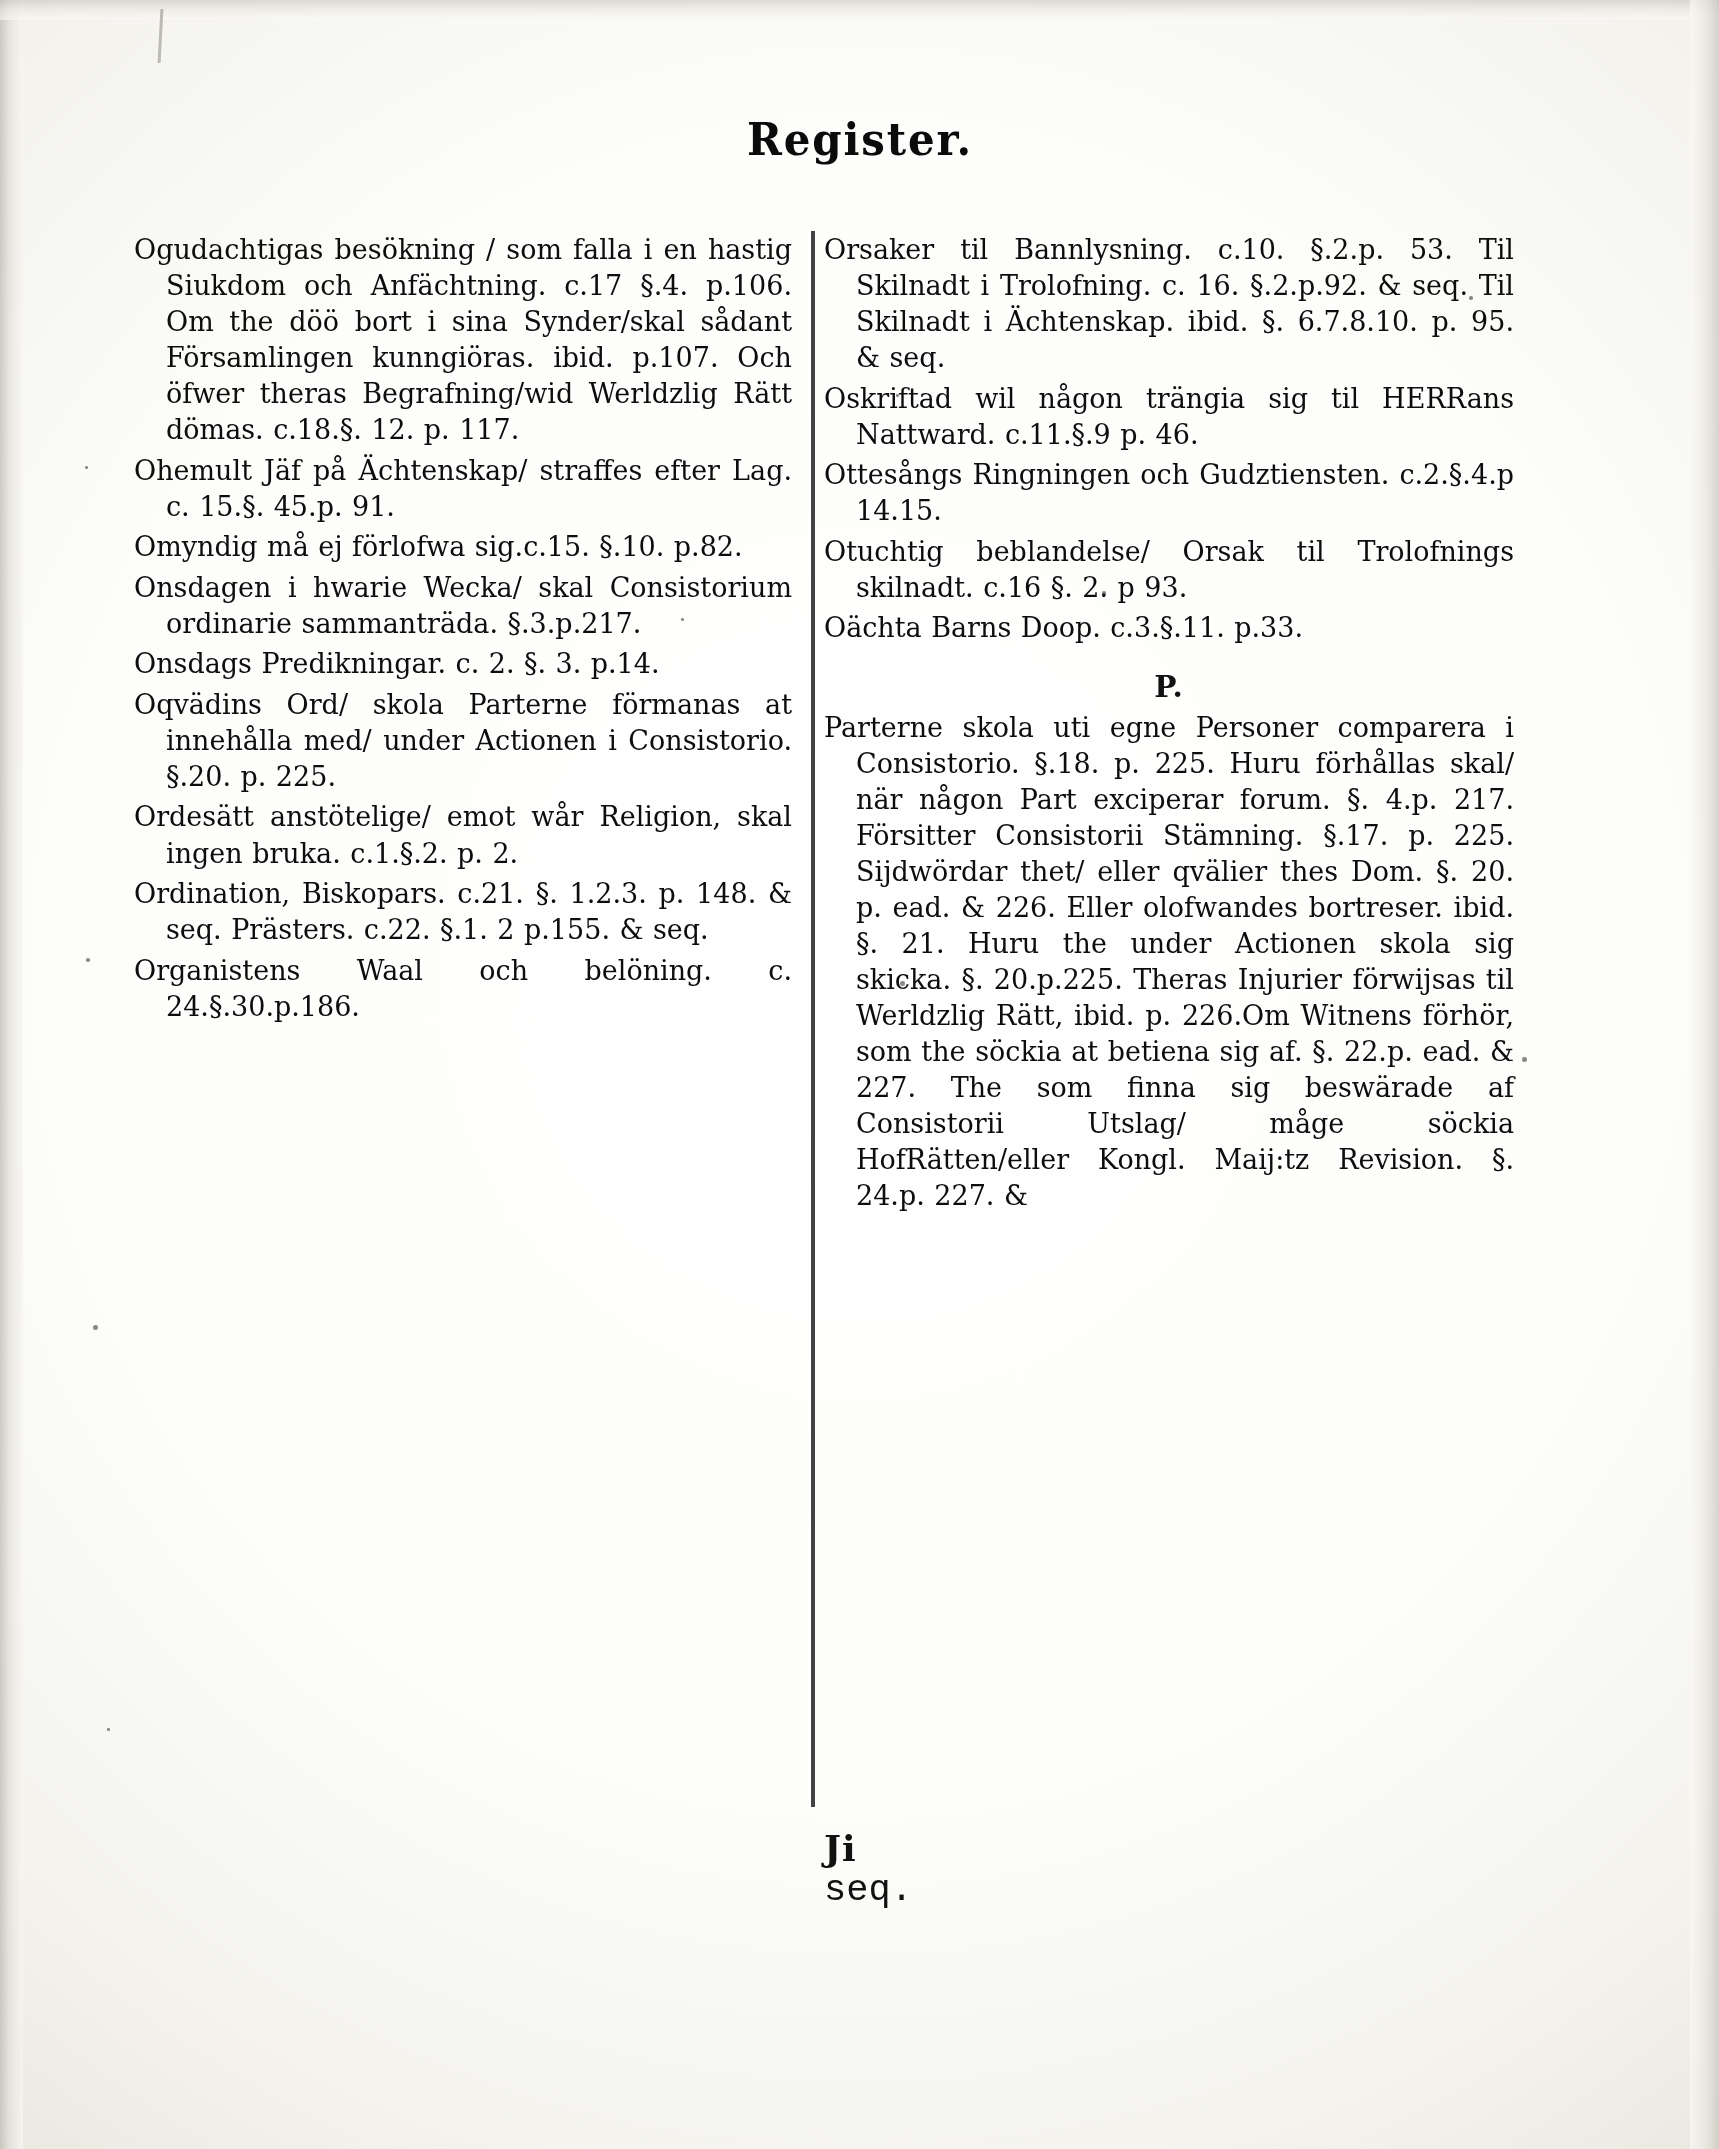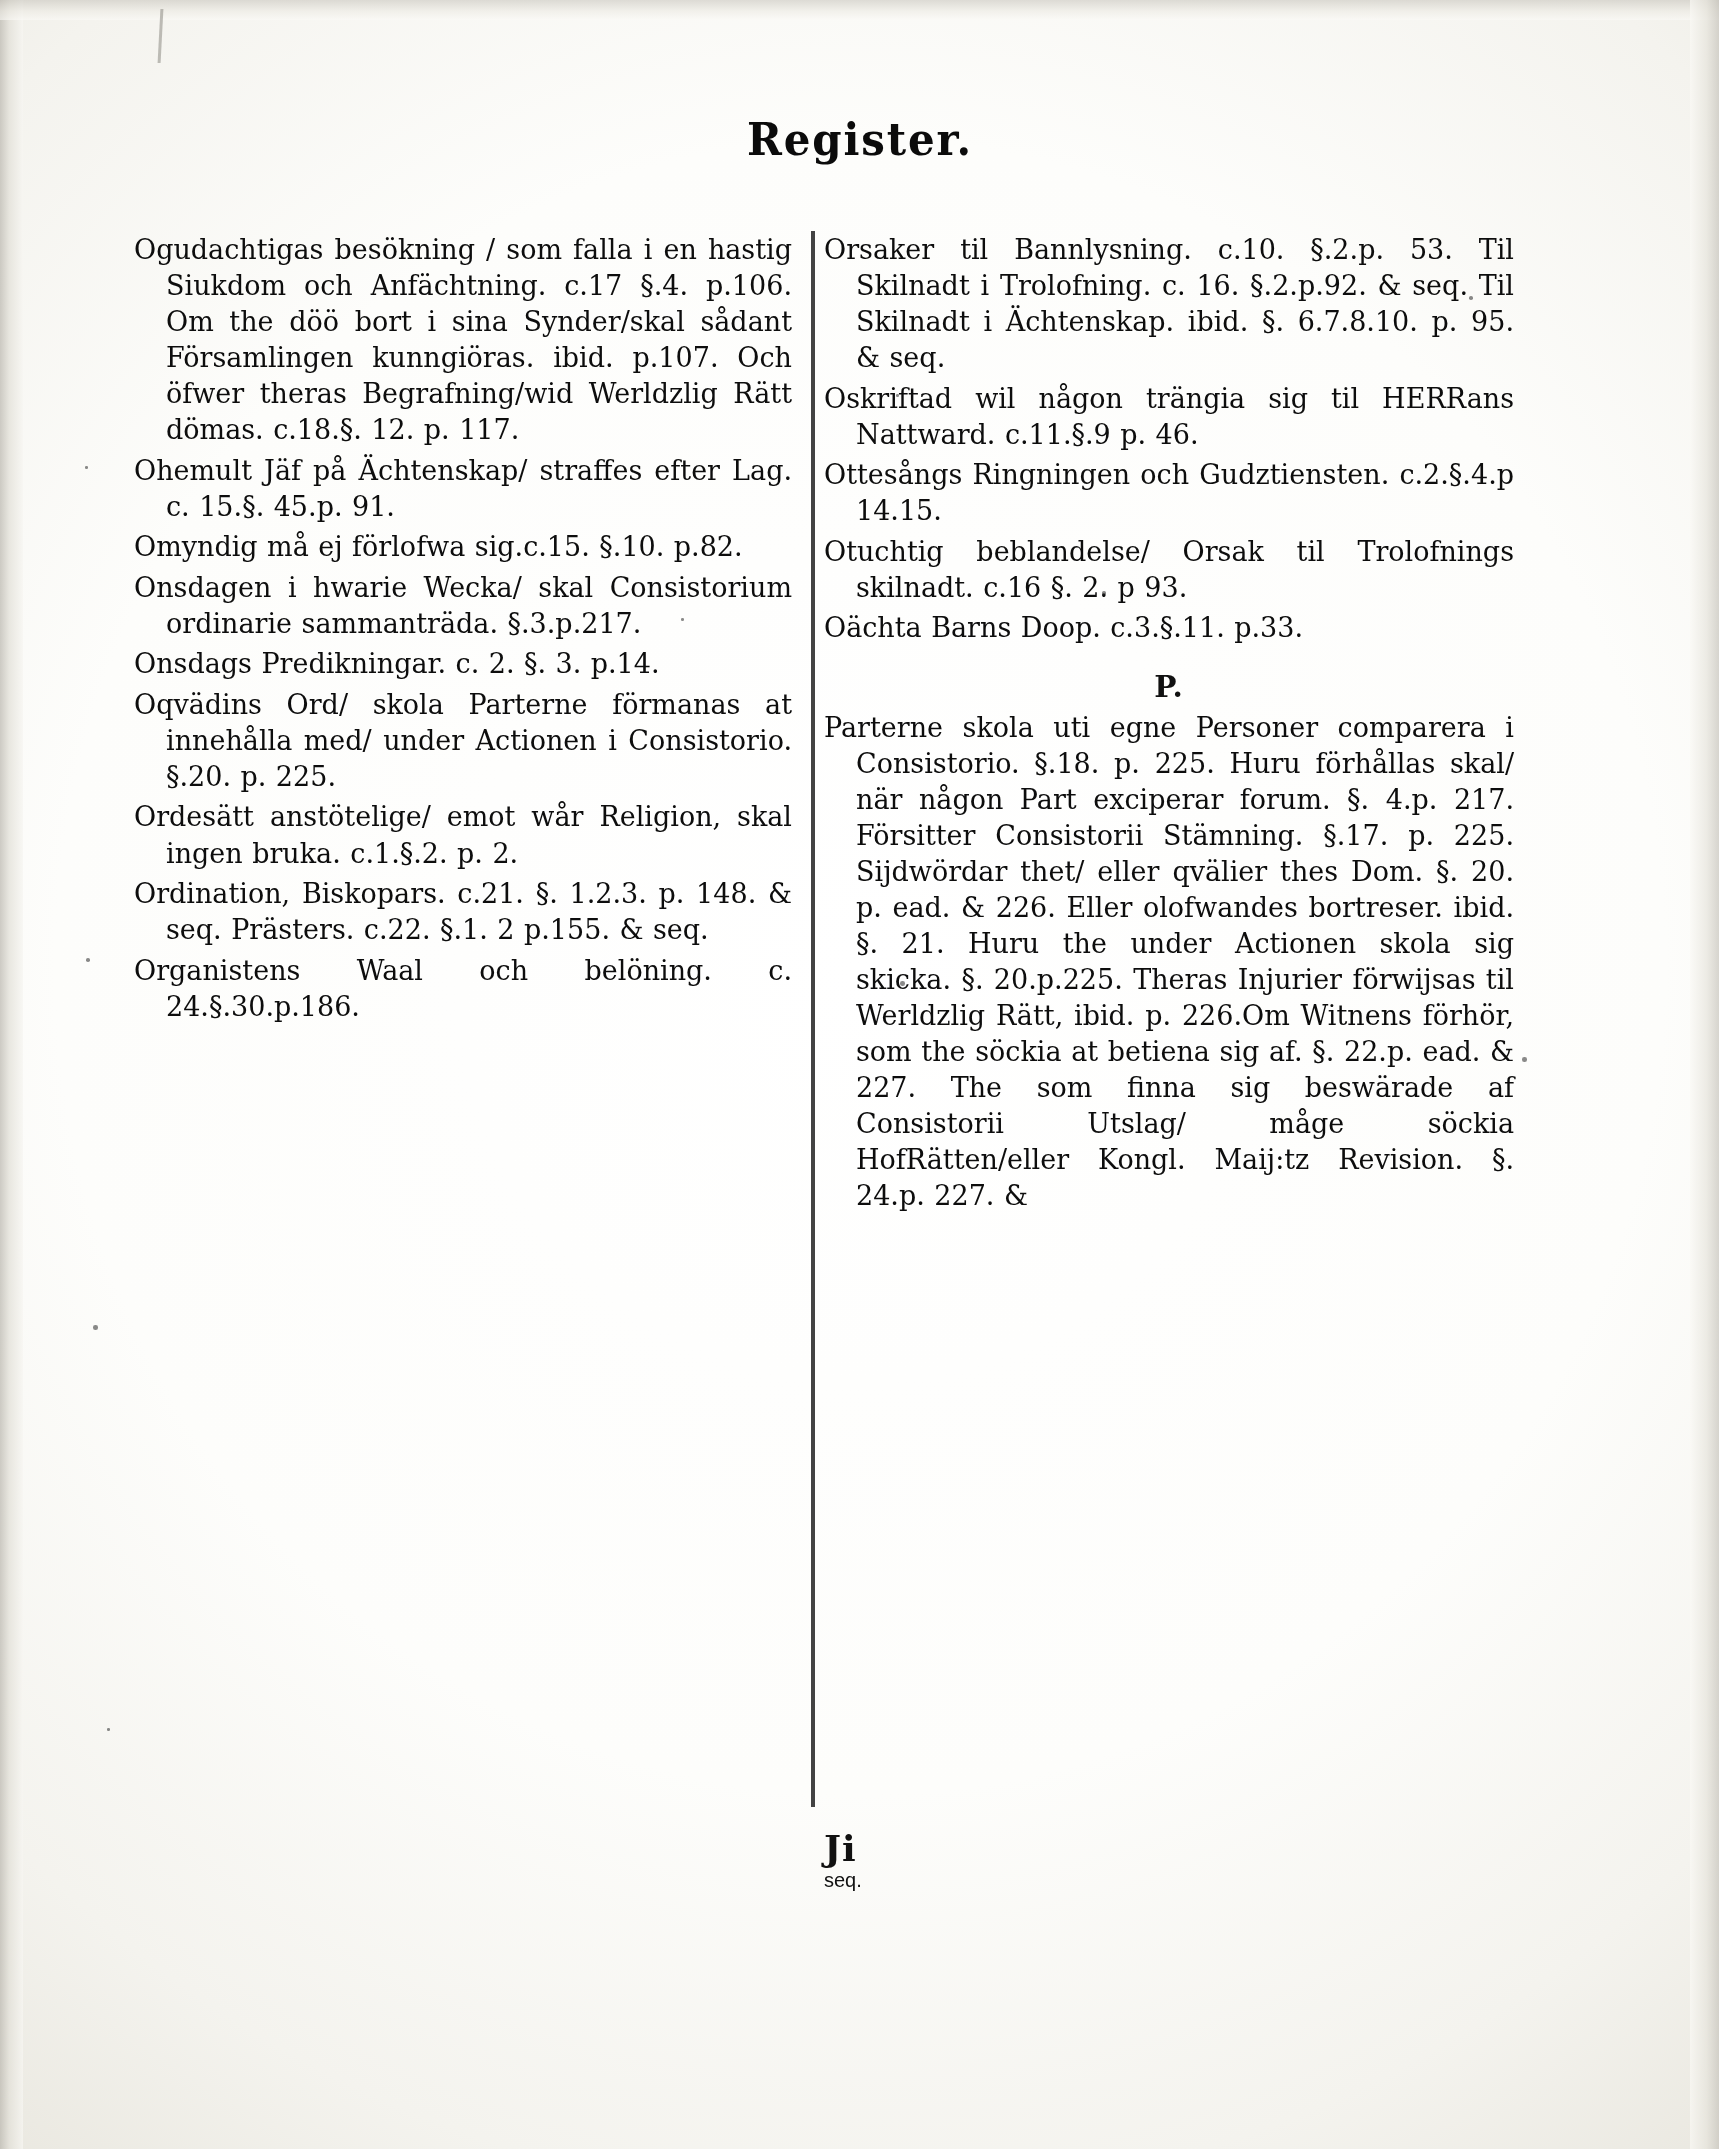--- a/index.html
+++ b/index.html
@@ -130,22 +130,22 @@
     align-items: baseline;
     flex-direction: column;
   }
   #signature-mark {
     font-family: "DejaVu Serif", "Liberation Serif", serif;
     font-weight: bold;
     font-size: 36px;
     letter-spacing: 0.9px;
   }
   #catchword {
-    font-family: Liberation Sans, sans-serif;
-    font-size: 20px;
+    font-family: Liberation Mono, monospace;
+    font-size: 37px;
   }
 
   
   .speck {
     position: absolute;
     background: #2a2a2a;
     border-radius: 50%;
     opacity: .55;
   }
 </style>

